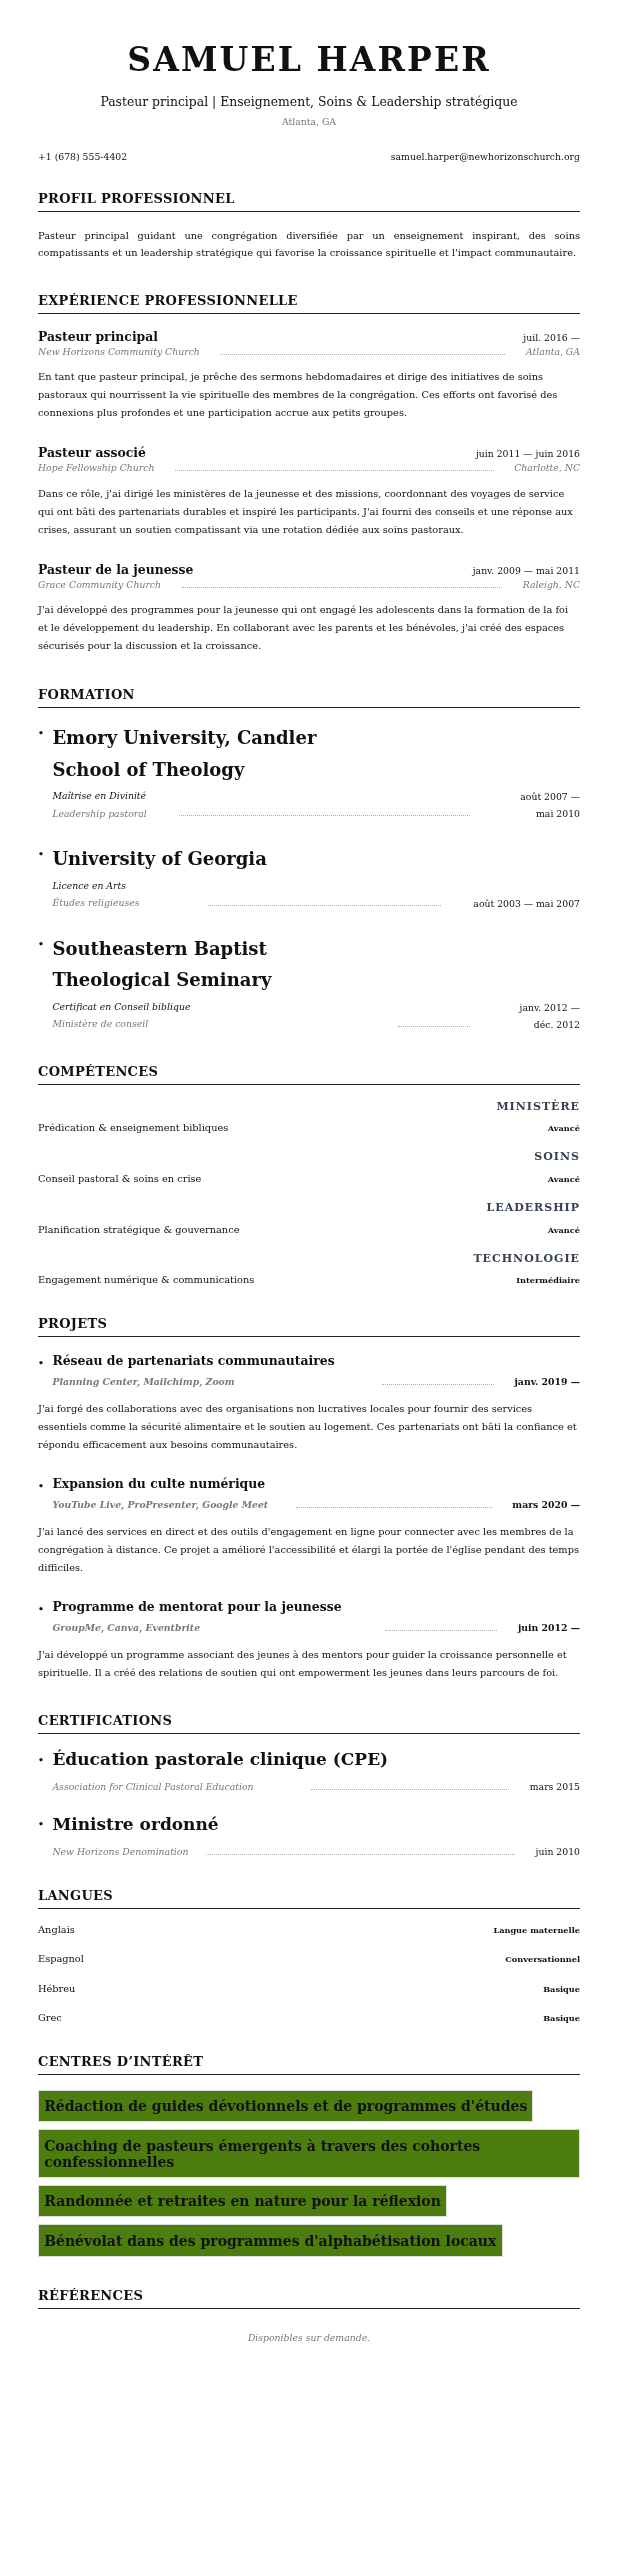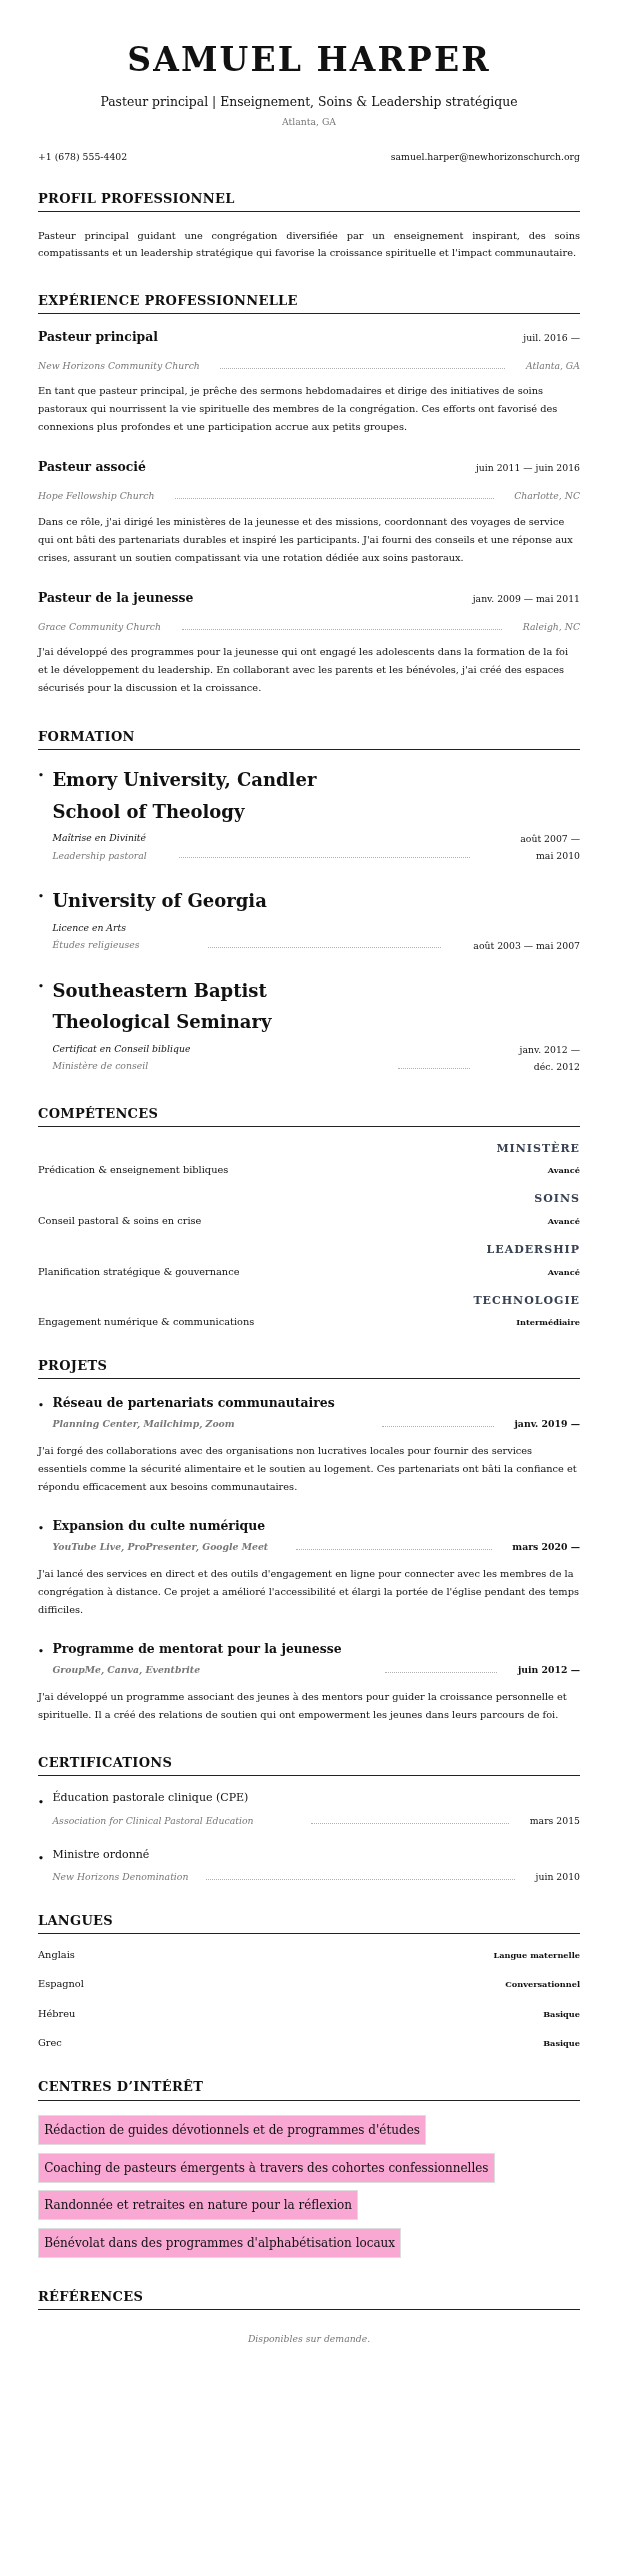--- a/index.html
+++ b/index.html
@@ -69,21 +69,21 @@
       font-size: 12.4px;
       font-weight: bold;
     }
     .job-dates {
       font-size: 9.3px;
       white-space: nowrap;
     }
     .sub-row {
       display: flex;
       align-items: baseline;
-      margin-top: 16px;
+      margin-top: 2px;
     }
     .org {
       font-size: 9.3px;
       font-style: italic;
       color: #777777;
       white-space: nowrap;
     }
     .leader {
       flex: 1;
       border-bottom: 0.5px dotted #b0b0b0;
@@ -160,40 +160,41 @@
     }
     .skill-name { font-size: 9.8px; }
     .skill-level { font-size: 8.2px; font-weight: bold; }
     
     .proj-title { font-size: 12.4px; font-weight: bold; line-height: 1.4; }
     .proj-sub { display: flex; align-items: baseline; margin-top: 7.2px; font-weight: bold; }
     .proj-tech { font-size: 9.3px; font-style: italic; color: #777777; white-space: nowrap; }
     .proj-date { font-size: 9.3px; white-space: nowrap; }
     .proj-desc { font-size: 9.8px; line-height: 1.85; margin-top: 12.4px; margin-left: -14.4px; }
     
-    .cert-title { font-size: 11px; font-weight: normal; line-height: 1.4; }
+    .cert-title { font-size: 17px; font-weight: bold; line-height: 1.4; }
     .cert-sub { display: flex; align-items: baseline; margin-top: 9.3px; }
     
     .lang-row {
       display: flex;
       justify-content: space-between;
       align-items: baseline;
       margin-bottom: 18.5px;
     }
     .lang-row:last-child { margin-bottom: 0; }
     .lang-name { font-size: 9.8px; }
     .lang-level { font-size: 8.2px; font-weight: bold; }
     
     .chips { display: flex; flex-direction: column; align-items: flex-start; gap: 7.2px; }
     .chip {
-      background: #f9a8d4;
+      background: #4d7c0f;
       border: 0.8px solid #dddddd;
-      font-size: 12px;
+      font-size: 14px;
       padding: 7.2px 5.2px 7.2px 5.2px;
       color: #111111;
+      font-weight: bold;
     }
     
     .refs {
       text-align: center;
       font-size: 9.3px;
       font-style: italic;
       color: #777777;
       margin-top: 23px;
     }
   </style>

